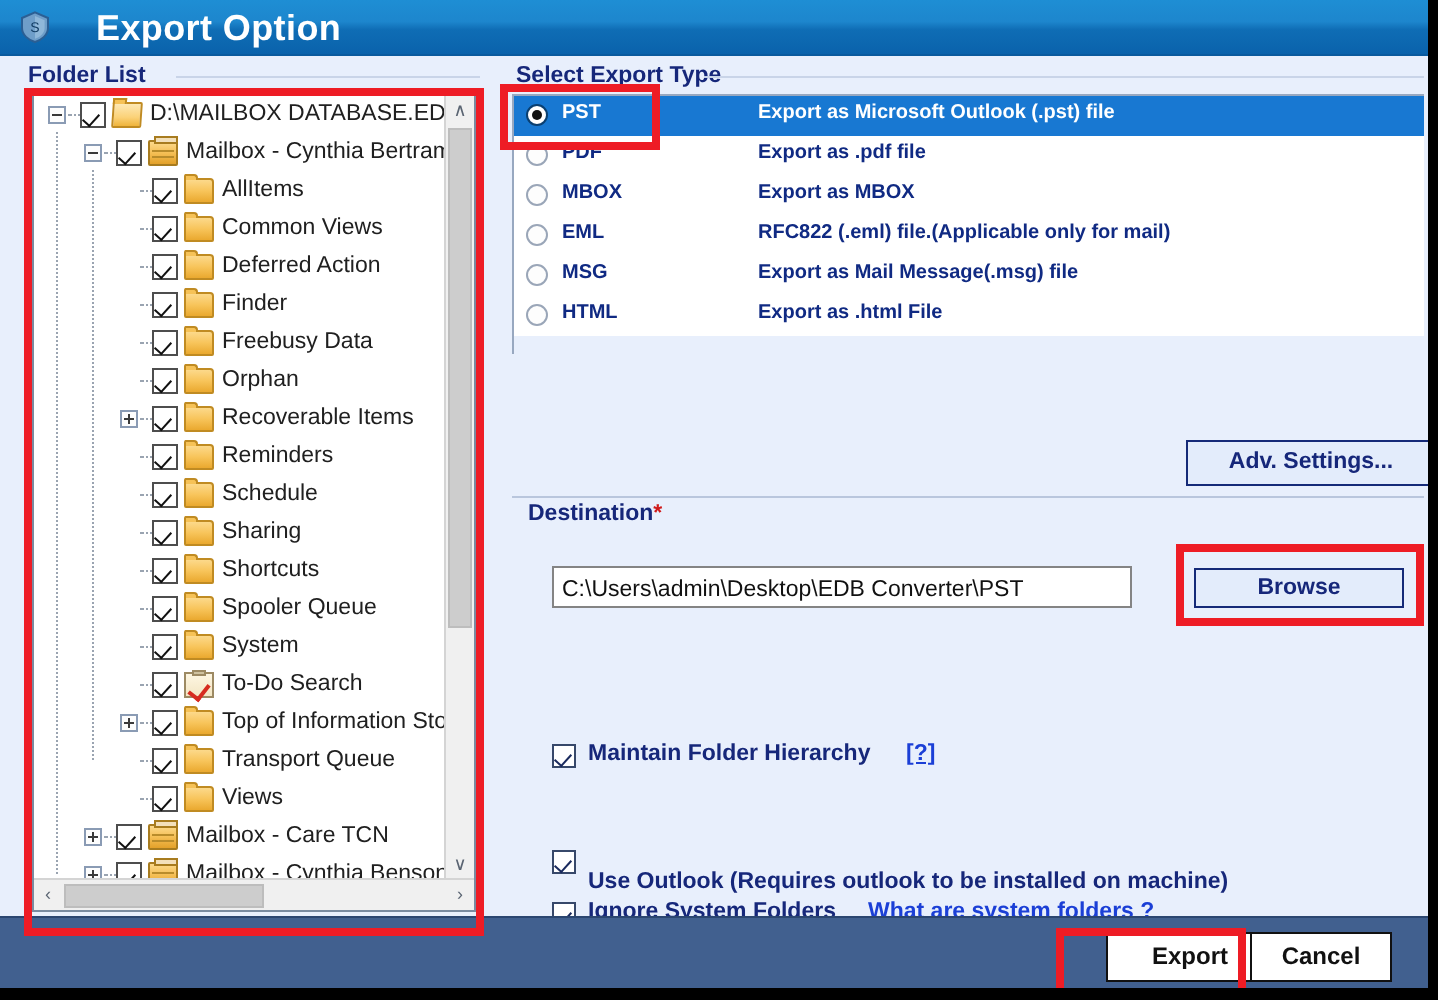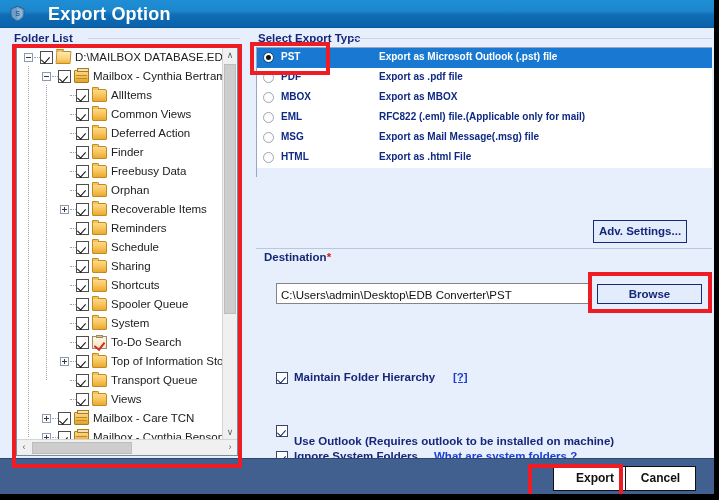--- a/index.html
+++ b/index.html
@@ -353,21 +353,21 @@
     font-size: 12px;
     font-weight: bold;
     text-align: center;
     box-sizing: border-box;
     cursor: default;
   }
   
   #dest-input {
     position: absolute;
     left: 276px; top: 283px;
-    width: 316px; height: 21px;
+    width: 290px; height: 21px;
     background: #ffffff;
     border: 1px solid #848484;
     box-sizing: border-box;
     font-size: 11.5px;
     color: #111;
     padding: 3px 0 0 4px;
     font-family: "Liberation Sans", sans-serif;
   }
   
   .opt {
@@ -616,21 +616,21 @@
         <div class="edesc">Export as Mail Message(.msg) file</div>
       </div>
       <div class="erow">
         <div class="radio"></div>
         <div class="ename">HTML</div>
         <div class="edesc">Export as .html File</div>
       </div>
       <div id="export-list-filler"></div>
     </div>
 
-  <div class="btn" style="left:593px; top:220px; width:94px; height:23px; line-height:21px;">Adv. Settings...</div>
+  <div class="btn" style="left:593px; top:220px; width:125px; height:23px; line-height:21px;">Adv. Settings...</div>
 
   <div class="caption-rule" style="left:256px; top:248px; width:456px; background:#b9c6dd;"></div>
 
   <div class="caption" style="left:264px; top:251px;">
     <span>Destination</span><span style="color:#d01a1a;">*</span>
   </div>
 
   <input id="dest-input" type="text" value="C:\Users\admin\Desktop\EDB Converter\PST" style="">
 
   <div class="btn" style="left:597px; top:284px; width:105px; height:20px; line-height:18px;">Browse</div>

